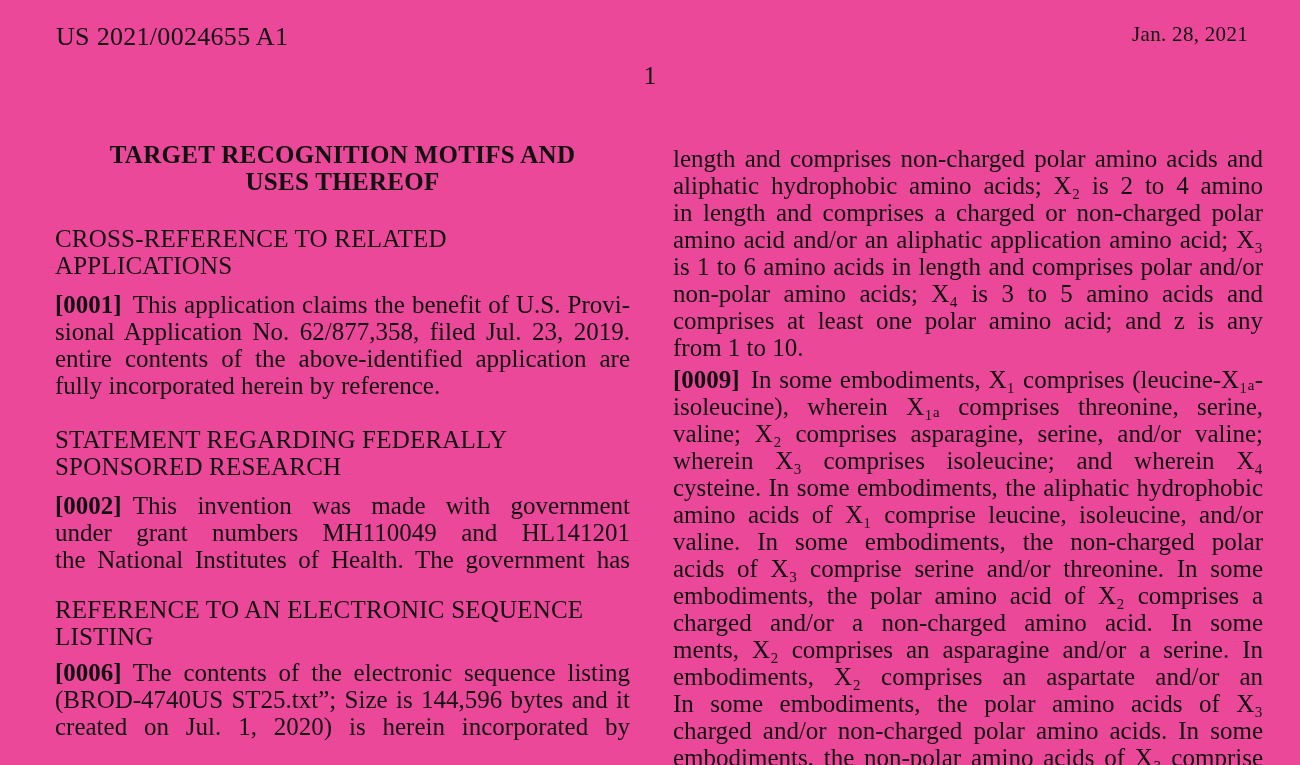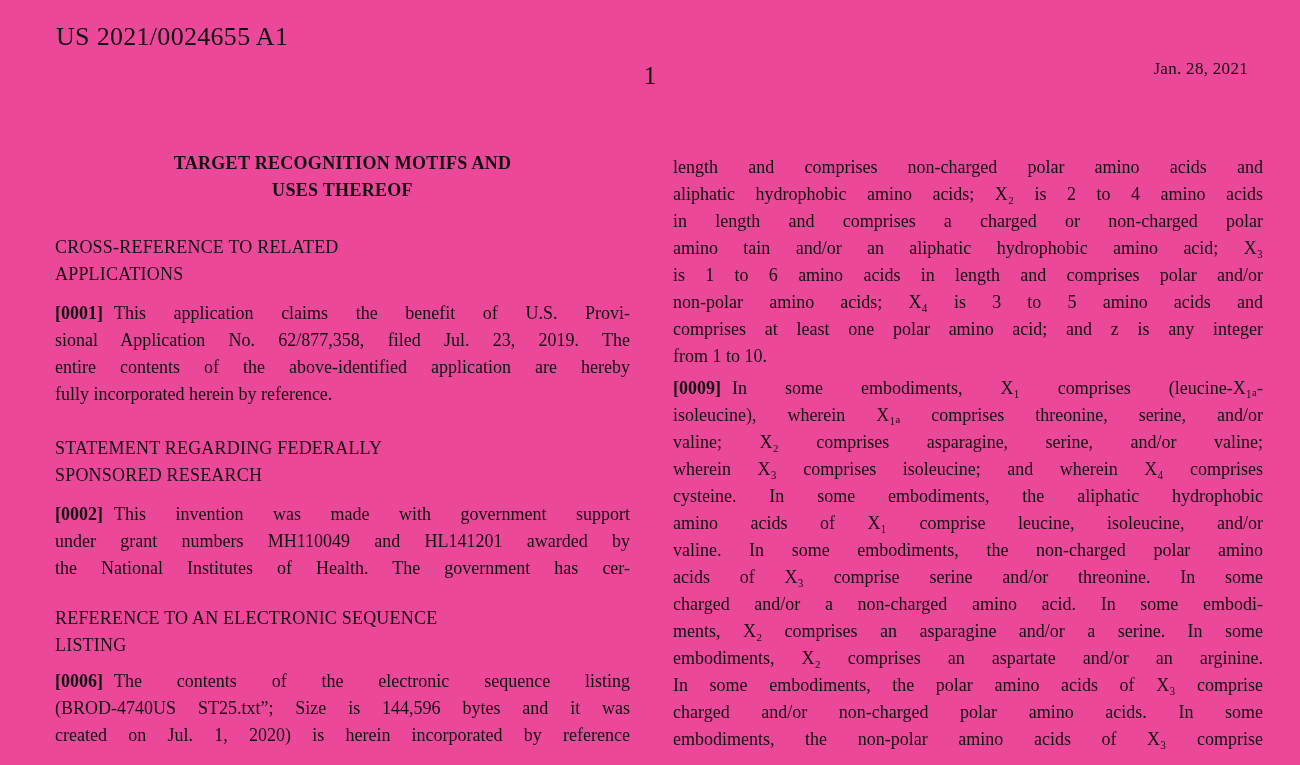--- a/index.html
+++ b/index.html
@@ -21,40 +21,39 @@
     left: 56px;
     top: 22px;
     font-size: 26px;
     letter-spacing: 0.3px;
     white-space: nowrap;
   }
   .pub-date {
     position: absolute;
     right: 52px;
     top: 22px;
-    font-size: 17px;
+    font-size: 21px;
     letter-spacing: 0.3px;
     white-space: nowrap;
-    margin-top: 37px;
   }
   .page-num {
     position: absolute;
     left: 0;
     width: 1300px;
     top: 62px;
     text-align: center;
     font-size: 25px;
   }
   
   .col {
     position: absolute;
-    top: 150px;
+    top: 141px;
     bottom: 0;
     overflow: hidden;
-    font-size: 18px;
+    font-size: 25px;
     line-height: 27px;
   }
   .col-left  { left: 55px;  width: 575px; }
   .col-right { left: 673px; width: 590px; }
 
   .doc-title {
     font-weight: bold;
     text-align: center;
     letter-spacing: 0.3px;
   }
@@ -135,36 +134,37 @@
     </div>
 
   </div>
 
   <div class="col col-right">
 
     <div class="para flow">
       <div class="line">length and comprises non-charged polar amino acids and</div>
       <div class="line">aliphatic hydrophobic amino acids; X₂ is 2 to 4 amino acids</div>
       <div class="line">in length and comprises a charged or non-charged polar</div>
-      <div class="line">amino tain and/or an aliphatic hydrophobic amino acid; X₃</div>
+      <div class="line">amino acid and/or an aliphatic application amino acid; X₃</div>
       <div class="line">is 1 to 6 amino acids in length and comprises polar and/or</div>
       <div class="line">non-polar amino acids; X₄ is 3 to 5 amino acids and</div>
       <div class="line">comprises at least one polar amino acid; and z is any integer</div>
       <div class="line last">from 1 to 10.</div>
     </div>
 
     <div class="para after-flow">
       <div class="line"><span class="ptag">[0009]</span><span>In some embodiments, X₁ comprises (leucine-X₁ₐ-</span></div>
       <div class="line">isoleucine), wherein X₁ₐ comprises threonine, serine, and/or</div>
       <div class="line">valine; X₂ comprises asparagine, serine, and/or valine;</div>
       <div class="line">wherein X₃ comprises isoleucine; and wherein X₄ comprises</div>
       <div class="line">cysteine. In some embodiments, the aliphatic hydrophobic</div>
       <div class="line">amino acids of X₁ comprise leucine, isoleucine, and/or</div>
       <div class="line">valine. In some embodiments, the non-charged polar amino</div>
       <div class="line">acids of X₃ comprise serine and/or threonine. In some</div>
+      <div class="line">embodiments, the polar amino acid of X₂ comprises a</div>
       <div class="line">charged and/or a non-charged amino acid. In some embodi-</div>
       <div class="line">ments, X₂ comprises an asparagine and/or a serine. In some</div>
       <div class="line">embodiments, X₂ comprises an aspartate and/or an arginine.</div>
       <div class="line">In some embodiments, the polar amino acids of X₃ comprise</div>
       <div class="line">charged and/or non-charged polar amino acids. In some</div>
       <div class="line">embodiments, the non-polar amino acids of X₃ comprise</div>
     </div>
 
   </div>
 

